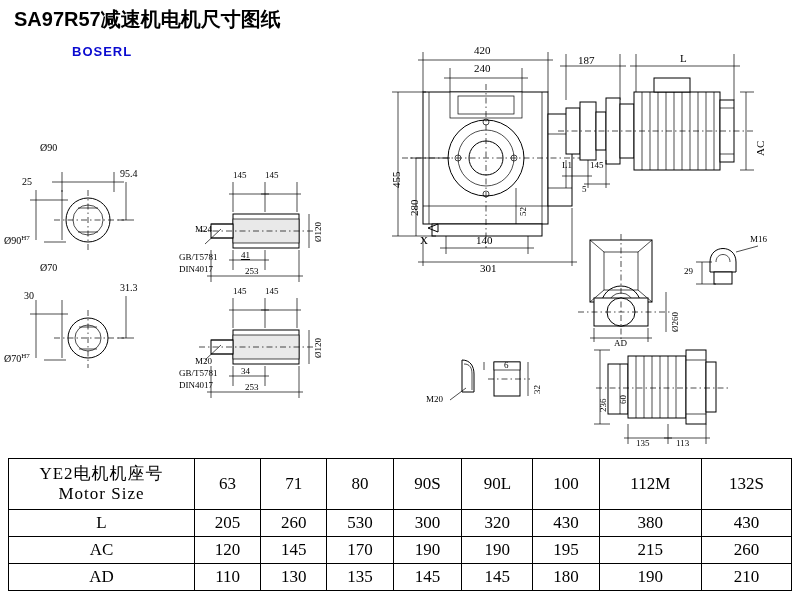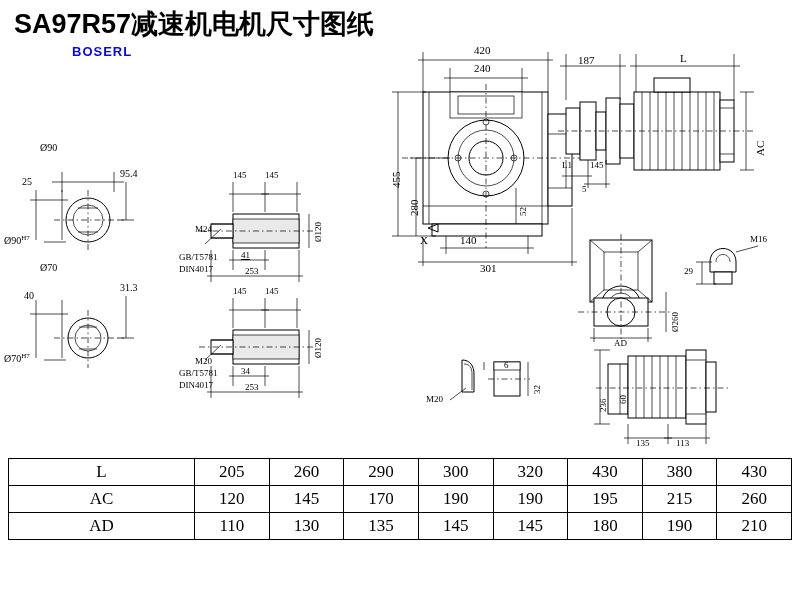--- a/index.html
+++ b/index.html
@@ -11,21 +11,21 @@
     position:relative;
     overflow:hidden;
   }
   .page{position:relative;width:800px;height:613px;}
 
   
   .title{
     position:absolute;left:14px;top:6px;
     font-family:"Liberation Sans", sans-serif;
     font-weight:bold;
-    font-size:27px;
+    font-size:20px;
     letter-spacing:0px;
     white-space:nowrap;
   }
   .logo{
     position:absolute;left:72px;top:44px;
     color:#0a0ad0;
     font-family:"Liberation Sans", sans-serif;
     font-weight:bold;
     font-size:13px;
     letter-spacing:1px;
@@ -127,21 +127,21 @@
       <path class="ln-thin" d="M65 57 L83 57 M65 79 L83 79"></path>
       <line class="ln-dash" x1="40" y1="68" x2="110" y2="68"></line>
       <line class="ln-dash" x1="74" y1="40" x2="74" y2="98"></line>
       <line class="ln-thin" x1="22" y1="56" x2="22" y2="88"></line>
       <line class="ln-thin" x1="48" y1="56" x2="48" y2="88"></line>
       <line class="ln-thin" x1="112" y1="26" x2="112" y2="68"></line>
       <line class="ln-thin" x1="104" y1="68" x2="120" y2="68"></line>
       <line class="ln-thin" x1="30" y1="90" x2="52" y2="90"></line>
     </svg>
     <div class="lbl sm" style="left:26px;top:-8px;">Ø70</div>
-    <div class="lbl sm" style="left:10px;top:20px;">40</div>
+    <div class="lbl sm" style="left:10px;top:20px;">30</div>
     <div class="lbl sm" style="left:106px;top:12px;">31.3</div>
     <div class="lbl sm" style="left:-10px;top:82px;">
       <span>Ø70</span><sup style="font-size:7px">H7</sup>
     </div>
   </div>
 
   <div class="dwg" style="left:185px;top:172px;">
     <svg width="160" height="115">
 
       <line class="ln-thin" x1="48" y1="10" x2="48" y2="40"></line>
@@ -261,21 +261,21 @@
       <line class="ln-thin" x1="192" y1="160" x2="192" y2="218"></line>
       <line class="ln-thin" x1="38" y1="214" x2="197" y2="214"></line>
 
       <path class="ln" d="M48 180 L58 176 L58 184 Z" fill="#000"></path>
     </svg>
     <div class="lbl" style="left:94px;top:-4px;">420</div>
     <div class="lbl" style="left:94px;top:14px;">240</div>
     <div class="lbl rot" style="left:10px;top:140px;">455</div>
     <div class="lbl rot" style="left:28px;top:168px;">280</div>
     <div class="lbl xs rot" style="left:138px;top:168px;">52</div>
-    <div class="lbl" style="left:80px;top:186px;text-align:center;">140</div>
+    <div class="lbl" style="left:96px;top:186px;text-align:center;">140</div>
     <div class="lbl" style="left:100px;top:214px;">301</div>
     <div class="lbl" style="left:40px;top:186px;">X</div>
   </div>
 
   <div class="dwg" style="left:558px;top:48px;">
     <svg width="200" height="170">
 
       <line class="ln-thin" x1="8" y1="6" x2="8" y2="52"></line>
       <line class="ln-thin" x1="62" y1="6" x2="62" y2="52"></line>
       <line class="ln-thin" x1="2" y1="18" x2="68" y2="18"></line>
@@ -398,24 +398,38 @@
     </svg>
     <div class="lbl xs rot" style="left:8px;top:66px;">236</div>
     <div class="lbl xs rot" style="left:28px;top:58px;">60</div>
     <div class="lbl xs" style="left:46px;top:92px;">135</div>
     <div class="lbl xs" style="left:86px;top:92px;">113</div>
   </div>
 
   <table class="tbl">
     <tbody>
       <tr>
+        <td class="rowlab hdr-cell">
+          <div>YE2电机机座号</div>
+          <div>Motor Size</div>
+        </td>
+        <td>63</td>
+        <td>71</td>
+        <td>80</td>
+        <td>90S</td>
+        <td>90L</td>
+        <td>100</td>
+        <td>112M</td>
+        <td>132S</td>
+      </tr>
+      <tr>
         <td class="rowlab">L</td>
         <td>205</td>
         <td>260</td>
-        <td>290</td>
+        <td>530</td>
         <td>300</td>
         <td>320</td>
         <td>430</td>
         <td>380</td>
         <td>430</td>
       </tr>
       <tr>
         <td class="rowlab">AC</td>
         <td>120</td>
         <td>145</td>

